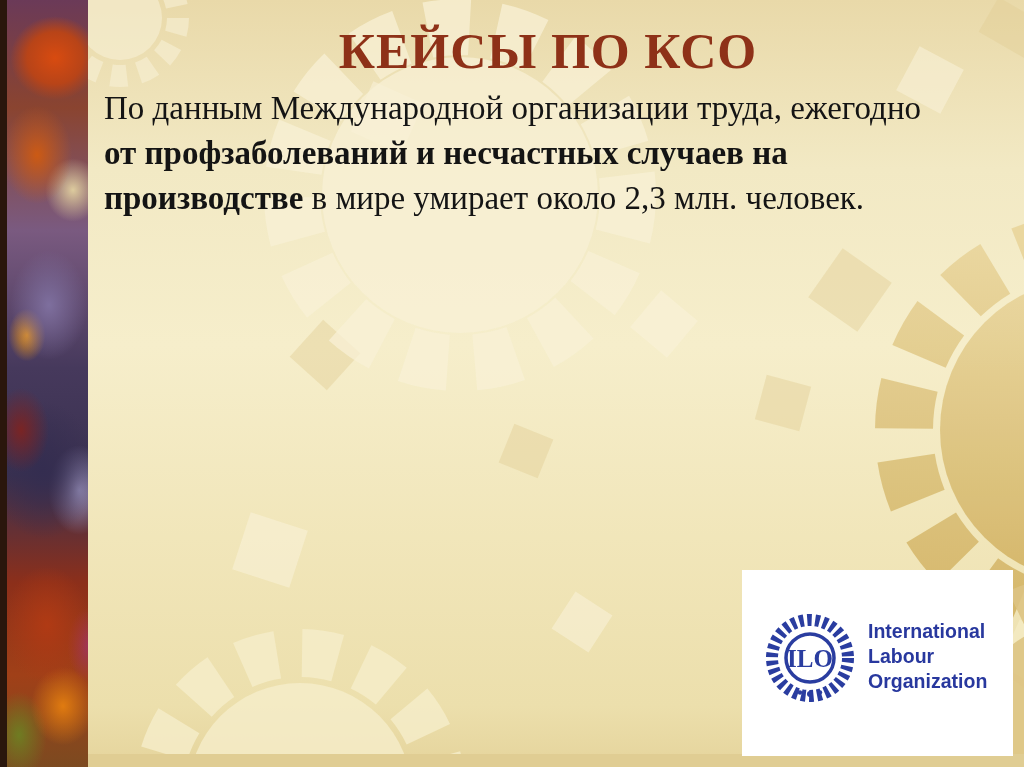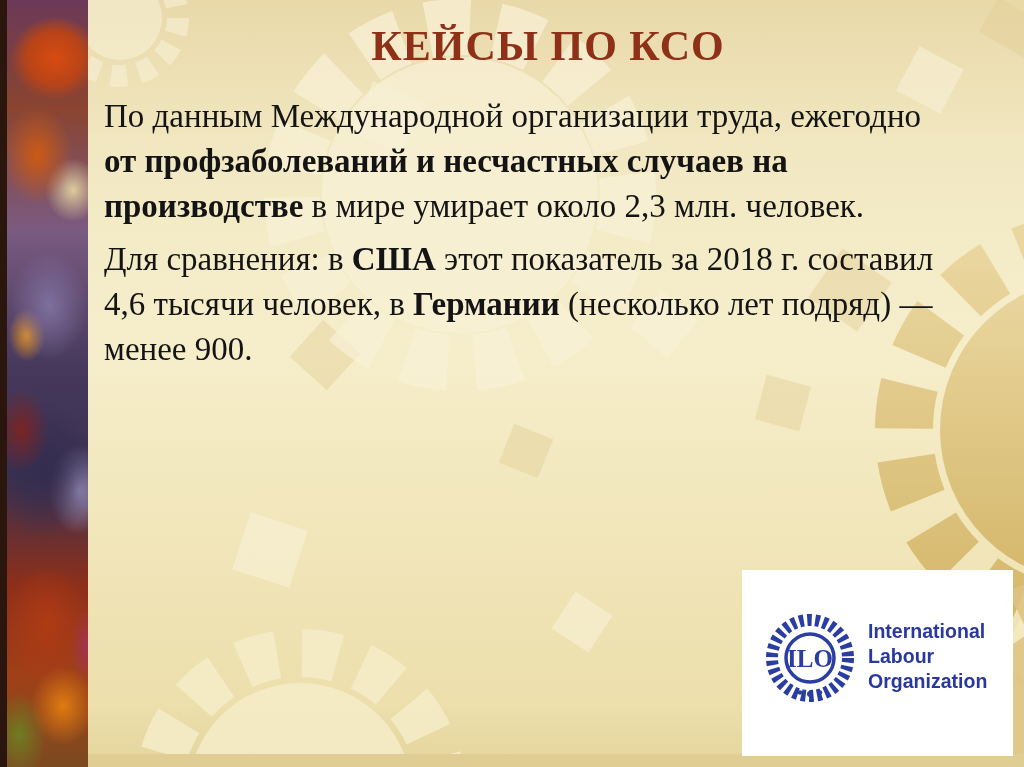--- a/index.html
+++ b/index.html
@@ -33,30 +33,30 @@
       radial-gradient(ellipse 40px 62px at 12px 735px, #6f7c22 0%, rgba(111,124,34,0) 70%),
       linear-gradient(180deg, #6b3a58 0%, #8a4430 14%, #7a5a80 30%, #46395c 48%, #3a3150 62%, #8c2f1a 76%, #a04018 88%, #7c4a20 100%);
   }
   
   .bg-gears { position: absolute; left: 0; top: 0; pointer-events: none; }
   
   .title {
     position: absolute; left: 96px; right: 24px; top: 22px; margin: 0;
     text-align: center;
     font-family: "Liberation Serif", serif;
-    font-weight: bold; font-size: 42px; letter-spacing: 1px;
+    font-weight: bold; font-size: 50px; letter-spacing: 1px;
     color: #8e3118;
   }
   
   .body-text {
     position: absolute; left: 104px; top: 86px; width: 846px;
     font-family: "Liberation Serif", serif;
     font-size: 33px; line-height: 45px; color: #141414;
   }
-  .body-text p { margin: 8px 0 8px 0; }
+  .body-text p { margin: 0 0 8px 0; }
   .seg-b { font-weight: bold; }
   
   .ilo-box {
     position: absolute; left: 742px; top: 570px; width: 271px; height: 186px;
     background: #ffffff;
   }
   .ilo-emblem { position: absolute; left: 18px; top: 40px; }
   .ilo-text {
     position: absolute; left: 126px; top: 48px;
     font-family: "Liberation Sans", sans-serif;
@@ -126,21 +126,20 @@
 
     <rect x="88" y="754" width="936" height="13" fill="#e0cd93"></rect>
   </svg>
 
   <div class="left-strip"></div>
 
   <h1 class="title">КЕЙСЫ ПО КСО</h1>
 
   <div class="body-text">
     <p><span>По данным Международной организации труда, ежегодно </span><span class="seg-b">от профзаболеваний и несчастных случаев на производстве</span><span> в мире умирает около 2,3 млн. человек.</span></p>
-    <p><span>Для сравнения: в </span><span class="seg-b">США</span><span> этот показатель за 2018 г. составил 4,6 тысячи человек, в </span><span class="seg-b">Германии</span><span> (несколько лет подряд) — менее 900.</span></p>
   </div>
 
   <div class="ilo-box">
     <svg class="ilo-emblem" width="100" height="100" viewBox="0 0 100 100">
 
       <circle cx="50" cy="48" r="38" fill="none" stroke="#2a3da0" stroke-width="12" stroke-dasharray="4.5 3.5"></circle>
 
       <circle cx="50" cy="48" r="24" fill="none" stroke="#2a3da0" stroke-width="3.5"></circle>
 
       <circle cx="50" cy="84" r="3" fill="#2a3da0"></circle>

